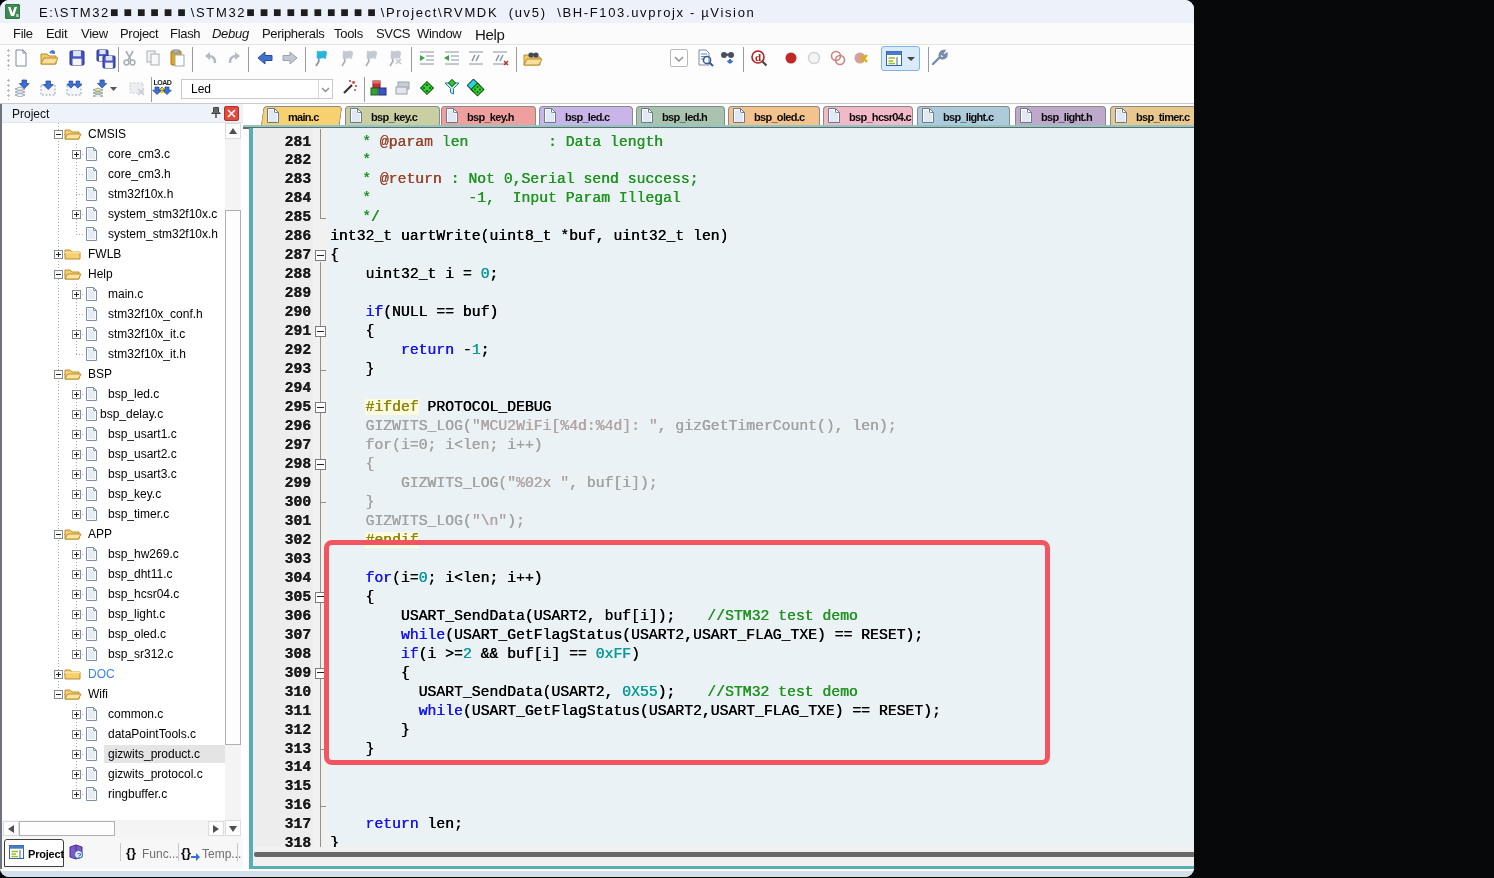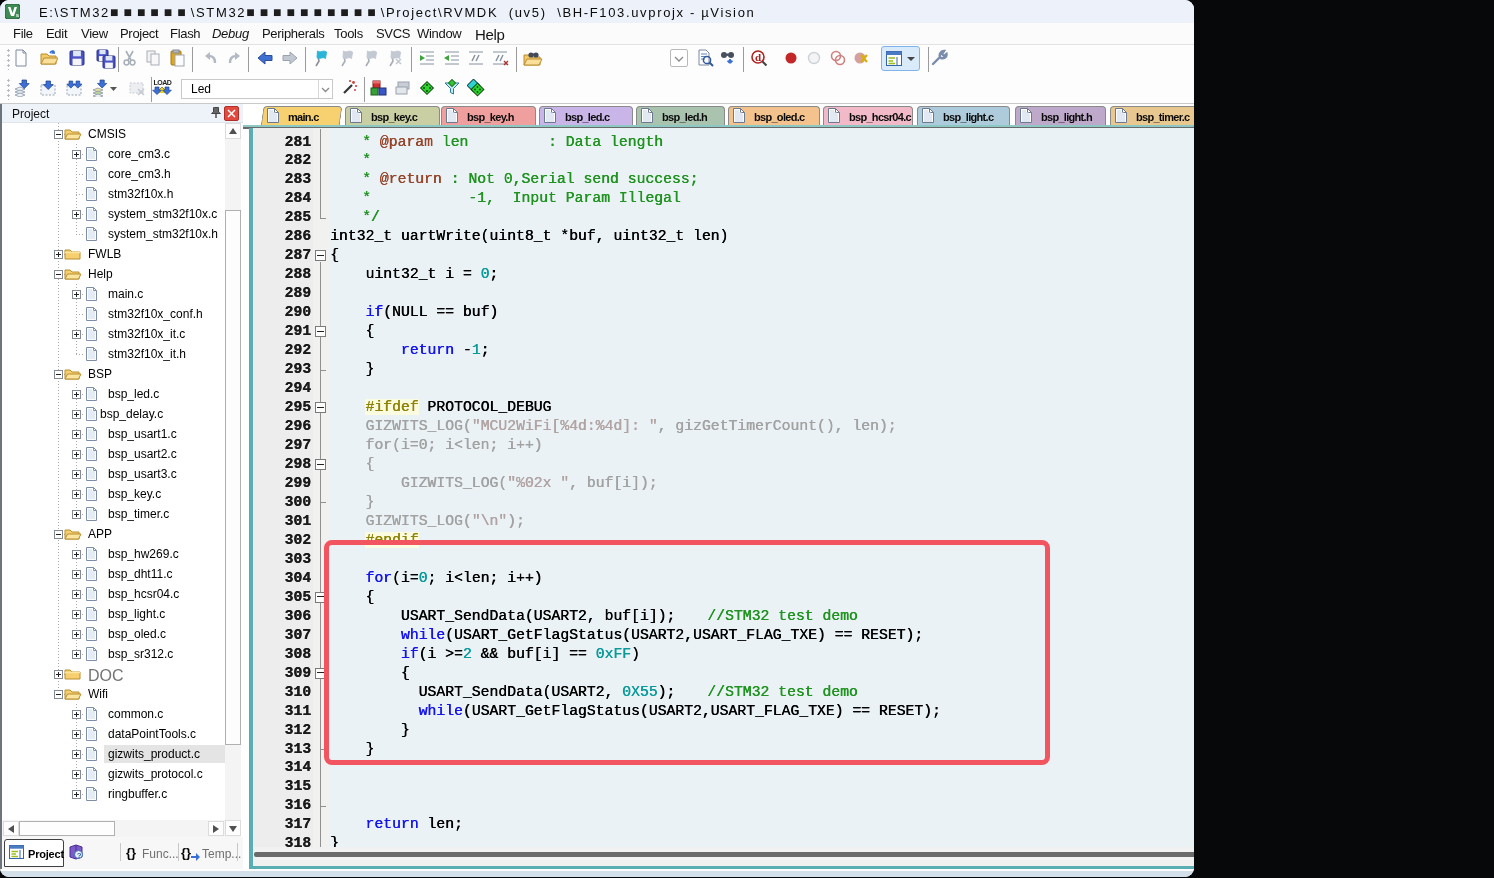--- a/index.html
+++ b/index.html
@@ -763,21 +763,21 @@
 <div style="position:absolute;left:58px;top:674px;width:8px;height:1px;background-image:repeating-linear-gradient(to right,#aaa 0 1px,transparent 1px 3px);"></div>
 <svg style="position:absolute;left:54px;top:670px" width="9" height="9" viewBox="0 0 9 9">
       <rect x="0.5" y="0.5" width="8" height="8" fill="#fff" stroke="#848a94"></rect>
       <line x1="2" y1="4.5" x2="7" y2="4.5" stroke="#222"></line>
       <line x1="4.5" y1="2" x2="4.5" y2="7" stroke="#222"></line>
     </svg>
 <svg style="position:absolute;left:64px;top:667px" width="18" height="13" viewBox="0 0 18 13">
       <path d="M1 3 L6 3 L8 5 L16 5 L16 12 L1 12 Z" fill="#f7cf6e" stroke="#b98e2f"></path>
       <path d="M1 5.5 L16 5.5" stroke="#fbe49e" stroke-width="1.5"></path>
     </svg>
-<div style="position:absolute;left:88px;top:667px;font-size:16px;color:#737373;">DOC</div>
+<div style="position:absolute;left:88px;top:667px;font-size:12px;color:#3b82f6;">DOC</div>
 <div style="position:absolute;left:58px;top:694px;width:8px;height:1px;background-image:repeating-linear-gradient(to right,#aaa 0 1px,transparent 1px 3px);"></div>
 <svg style="position:absolute;left:54px;top:690px" width="9" height="9" viewBox="0 0 9 9">
       <rect x="0.5" y="0.5" width="8" height="8" fill="#fff" stroke="#848a94"></rect>
       <line x1="2" y1="4.5" x2="7" y2="4.5" stroke="#222"></line>
     </svg>
 <svg style="position:absolute;left:64px;top:687px" width="18" height="13" viewBox="0 0 18 13">
       <path d="M1 3 L6 3 L8 5 L15 5 L15 12 L1 12 Z" fill="#f7cf6e" stroke="#b98e2f"></path>
       <path d="M1 12 L3.5 7 L17 7 L14.5 12 Z" fill="#fbe49e" stroke="#b98e2f"></path>
     </svg>
 <div style="position:absolute;left:88px;top:687px;font-size:12px;color:#000;">Wifi</div>

